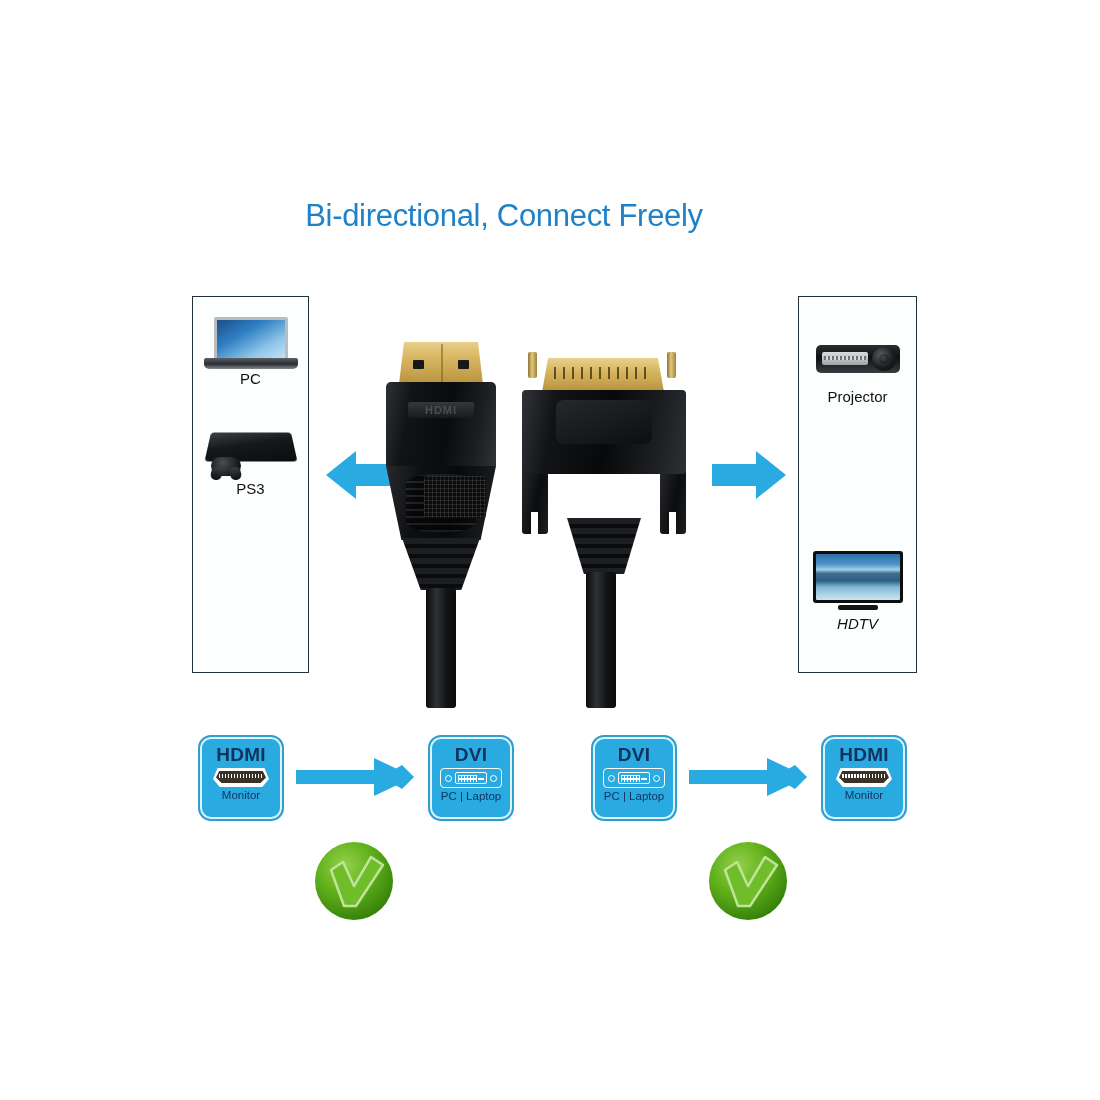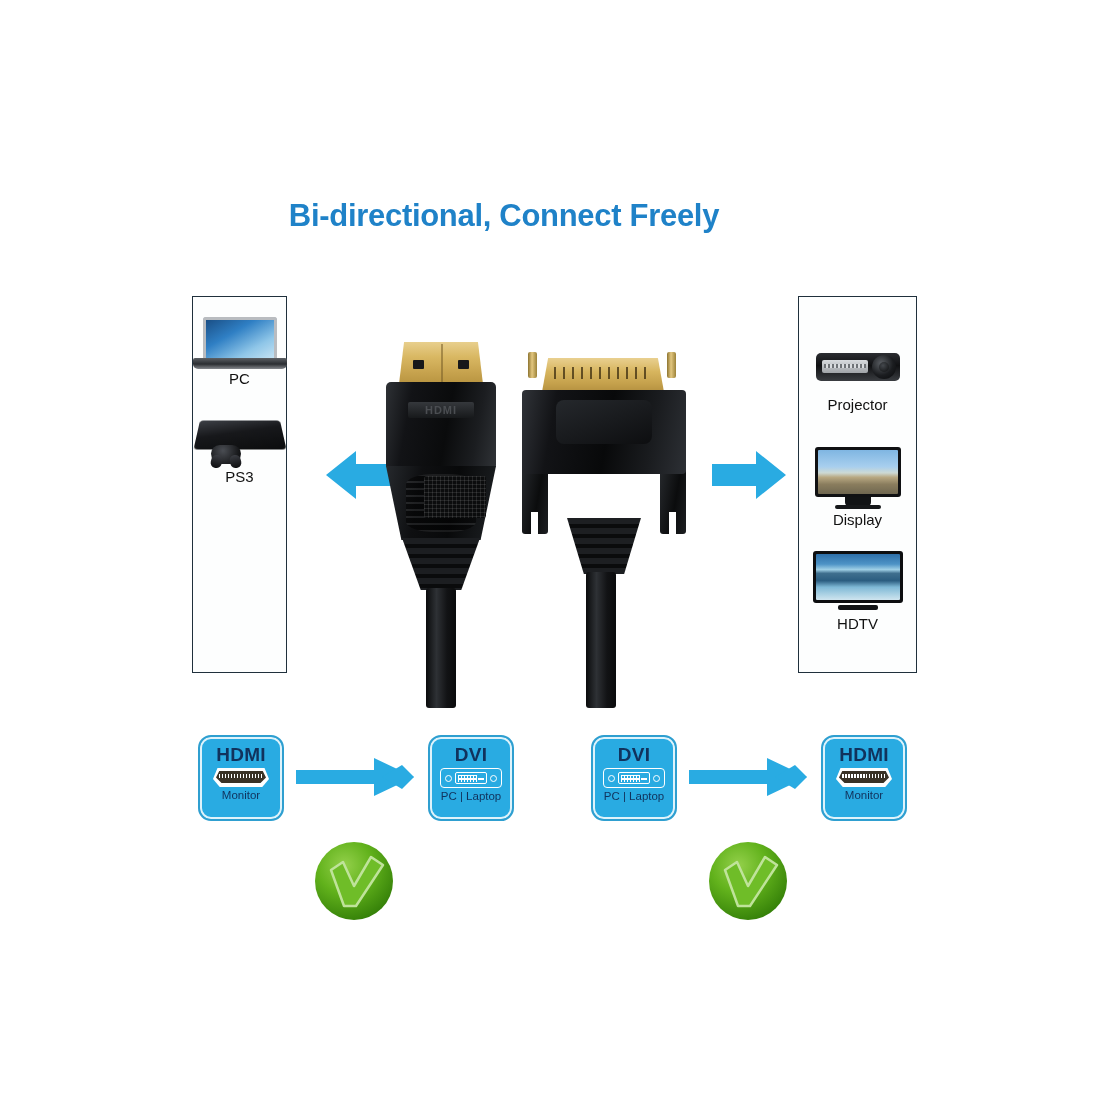--- a/index.html
+++ b/index.html
@@ -16,33 +16,33 @@
   }
 
   
   #title {
     position: absolute;
     top: 198px;
     left: 0;
     width: 1008px;
     text-align: center;
     font-size: 31px;
-    font-weight: bold;
+    font-weight: normal;
     color: #1f82c8;
     letter-spacing: -0.3px;
   }
 
   
   .panel {
     position: absolute;
     border: 1.5px solid #20303c;
     background: #fdfefe;
     box-sizing: border-box;
   }
-  #panel-left  { left: 192px; top: 296px; width: 95px; height: 377px; }
+  #panel-left  { left: 192px; top: 296px; width: 117px; height: 377px; }
   #panel-right { left: 798px; top: 296px; width: 119px; height: 377px; }
 
   .dev {
     position: absolute;
     width: 100%;
     text-align: center;
   }
   .dev-label {
     font-size: 15px;
     color: #111;
@@ -333,55 +333,46 @@
 <div class="panel" id="panel-left">
 
   <div class="dev" style="top:14px;">
     <div class="dev-art">
       <div class="laptop-screen"></div>
       <div class="laptop-base"></div>
     </div>
     <div class="dev-label">PC</div>
   </div>
 
-  <div class="dev" style="top:112px;">
+  <div class="dev" style="top:124px;">
     <div class="dev-art">
       <div class="ps3-body"></div>
       <div class="ps3-pad"></div>
     </div>
     <div class="dev-label">PS3</div>
   </div>
 
 
 
 </div>
 
 <div class="panel" id="panel-right">
 
-  <div class="dev" style="top:40px;">
+  <div class="dev" style="top:32px;">
     <div class="dev-art">
       <div class="proj">
         <div class="proj-band"></div>
         <div class="proj-lens"></div>
       </div>
     </div>
     <div class="dev-label">Projector</div>
   </div>
 
-  <div class="dev" style="top:148px;">
-    <div class="dev-art">
-      <div class="mon">
-          <div class="mon-scr"></div>
-          <div class="mon-stand"></div>
-        </div>
-    </div>
-    <div class="dev-label" style="margin-top:8px;">Display</div>
-  </div>
-
-  <div class="dev" style="top:252px;">
+
+  <div class="dev" style="top:252px;font-style:italic;">
     <div class="dev-art">
       <div class="hdtv">
           <div class="hdtv-scr"></div>
           <div class="hdtv-stand"></div>
         </div>
     </div>
     <div class="dev-label" style="margin-top:8px;">HDTV</div>
   </div>
 
 </div>

